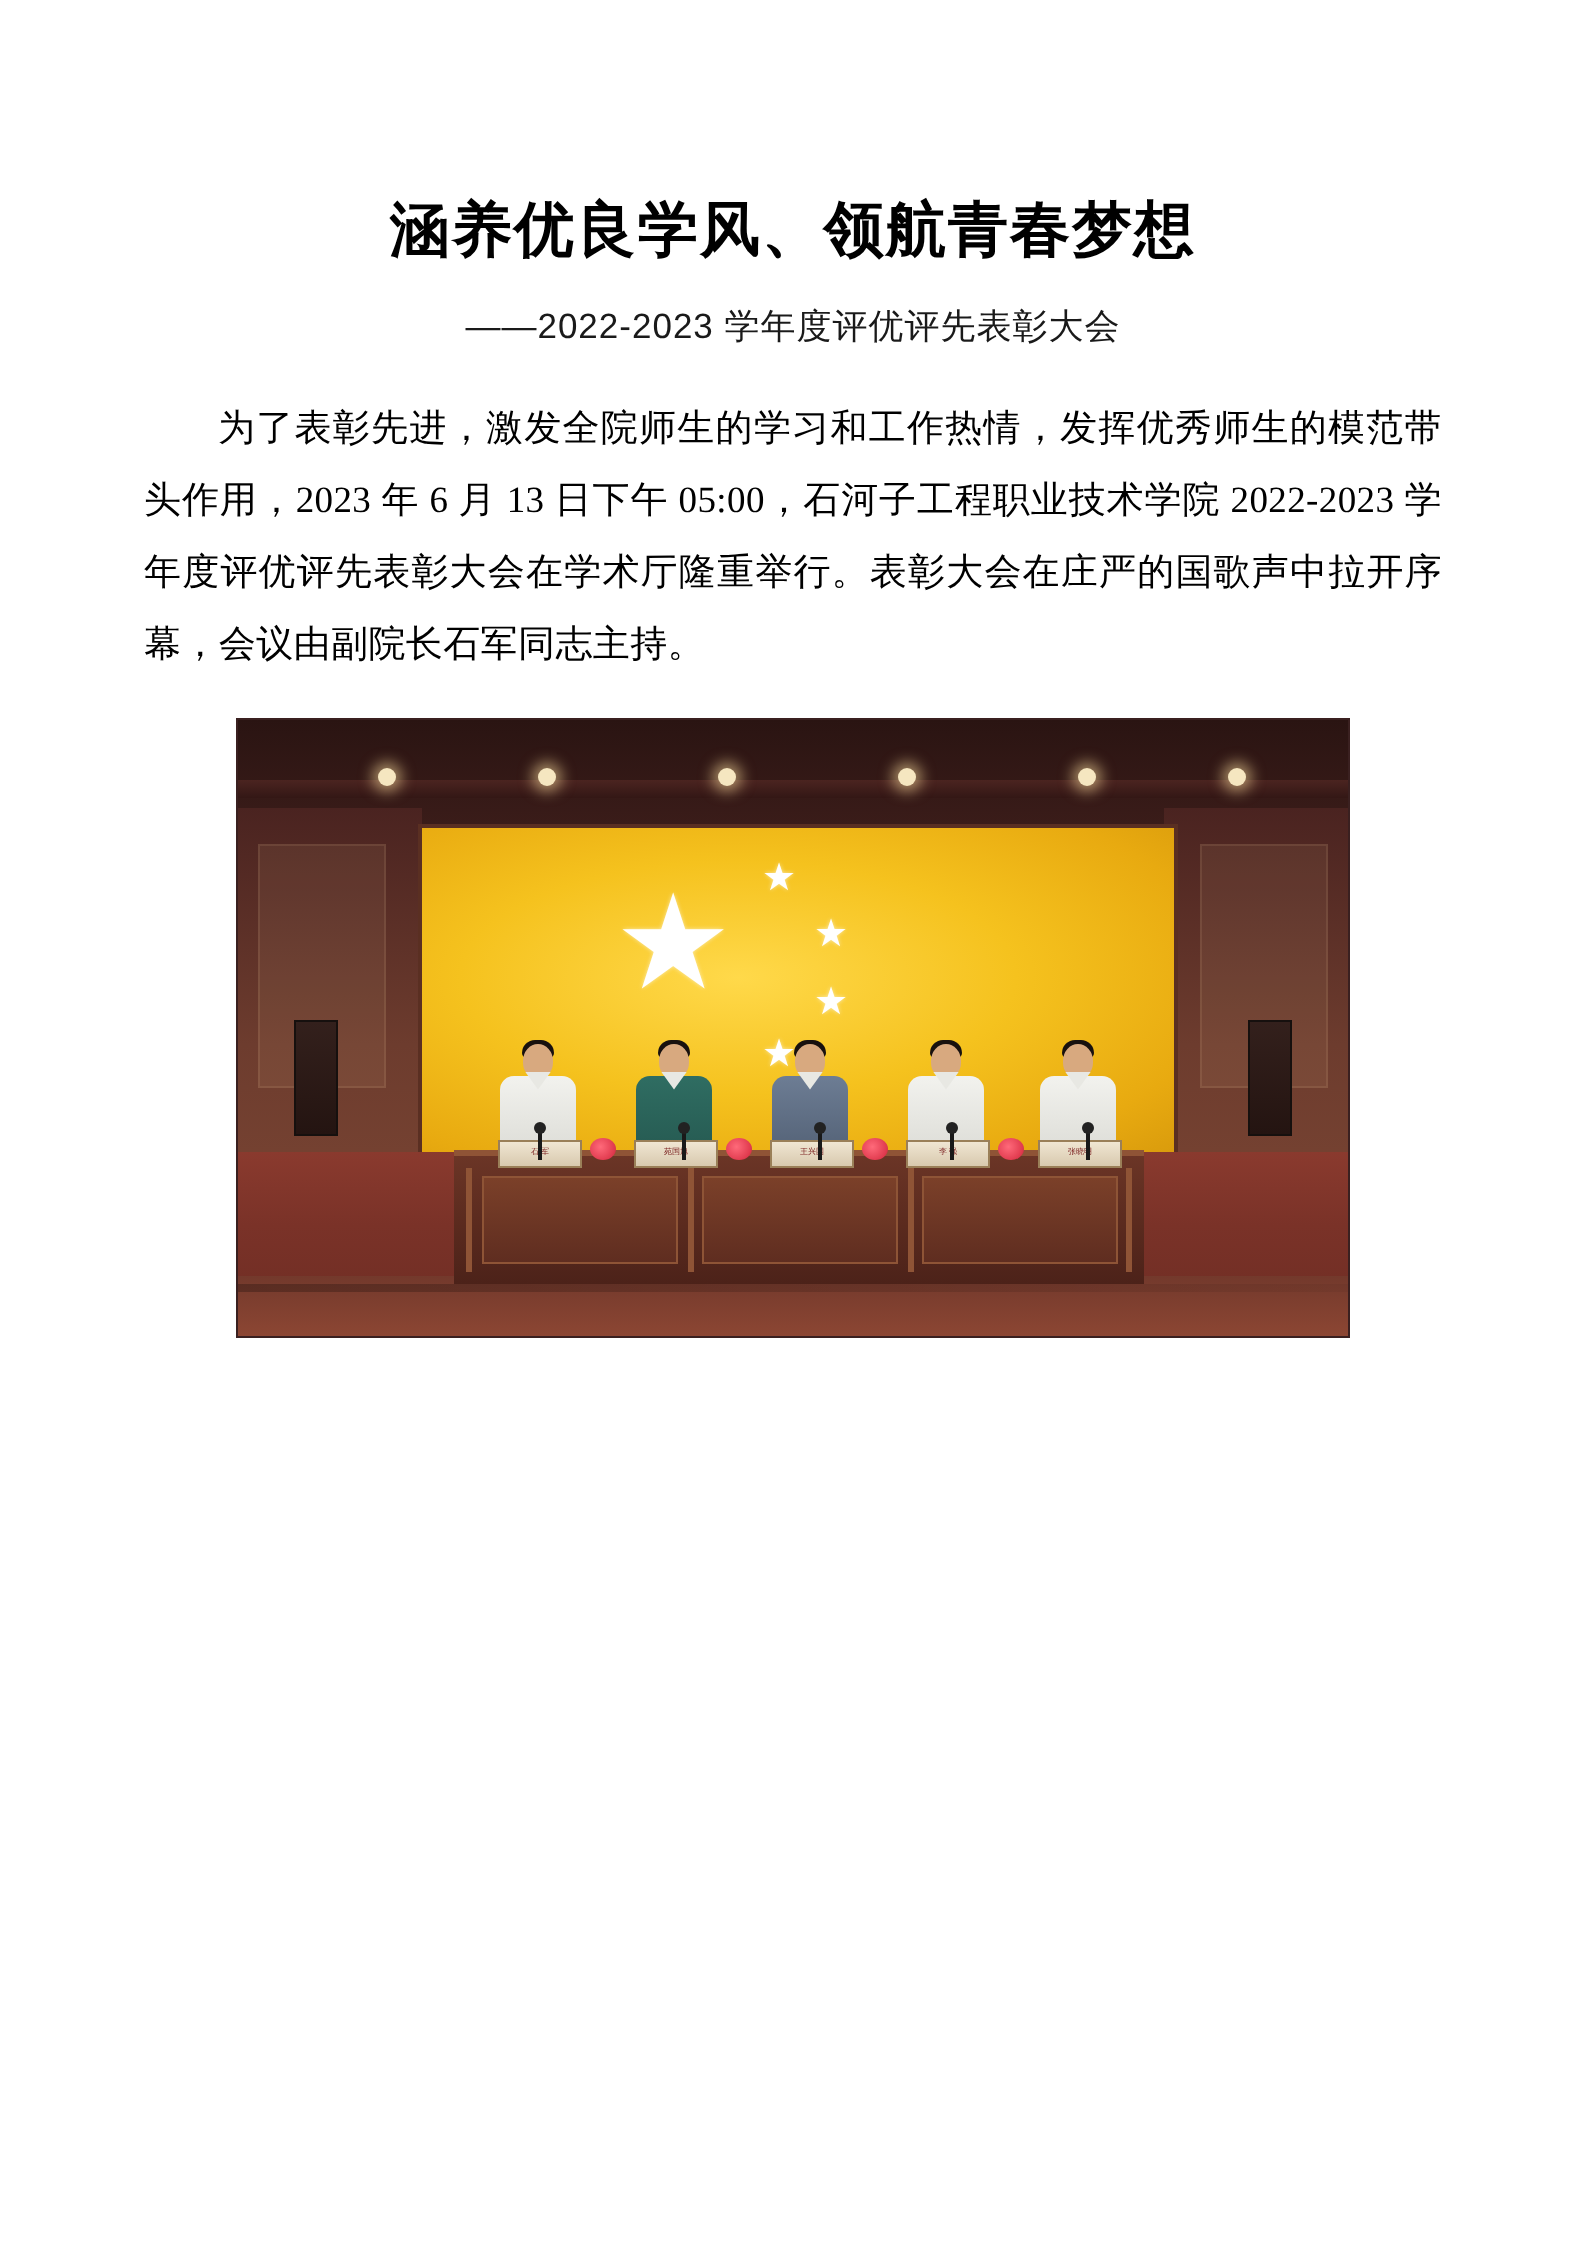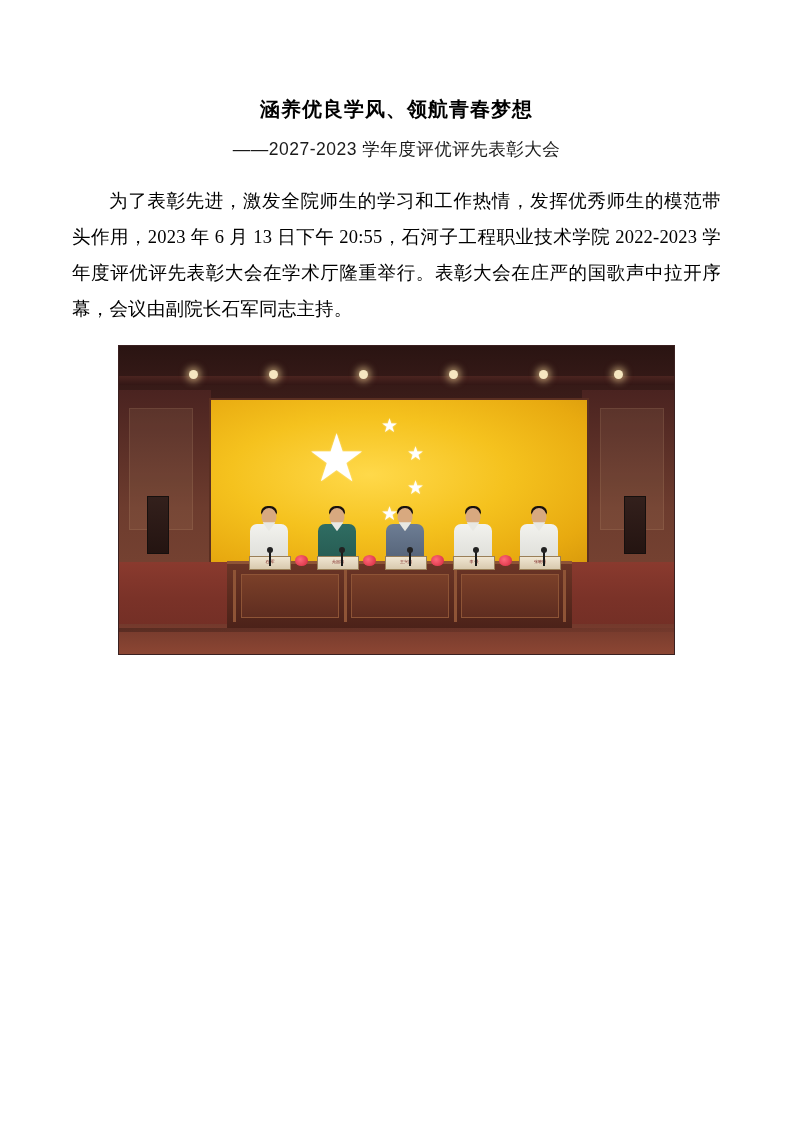--- a/index.html
+++ b/index.html
@@ -17,21 +17,21 @@
   }
   .page {
     width: 793px;
     height: 1122px;
     box-sizing: border-box;
     padding: 78px 72px 0 72px;
     position: relative;
   }
   .doc-title {
     text-align: center;
-    font-size: 20px;
+    font-size: 30px;
     font-weight: bold;
     letter-spacing: 1px;
     line-height: 1.35;
     margin: 18px 0 0 0;
     font-family: "Liberation Serif", "DejaVu Serif", serif;
   }
   .doc-subtitle {
     text-align: center;
     font-size: 17.5px;
     letter-spacing: 0.5px;
@@ -246,23 +246,23 @@
     background: linear-gradient(90deg, rgba(0,0,0,0.25), rgba(0,0,0,0.05));
   }
 </style>
 </head>
 <body>
 
 <div class="page">
 
   <h1 class="doc-title">涵养优良学风、领航青春梦想</h1>
 
-  <div class="doc-subtitle">——2027-2023 学年度评优评先表彰大会</div>
-
-  <p class="body-para">为了表彰先进，激发全院师生的学习和工作热情，发挥优秀师生的模范带头作用，2023 年 6 月 13 日下午 20:55，石河子工程职业技术学院 2022-2023 学年度评优评先表彰大会在学术厅隆重举行。表彰大会在庄严的国歌声中拉开序幕，会议由副院长石军同志主持。</p>
+  <div class="doc-subtitle">——2022-2023 学年度评优评先表彰大会</div>
+
+  <p class="body-para">为了表彰先进，激发全院师生的学习和工作热情，发挥优秀师生的模范带头作用，2023 年 6 月 13 日下午 05:00，石河子工程职业技术学院 2022-2023 学年度评优评先表彰大会在学术厅隆重举行。表彰大会在庄严的国歌声中拉开序幕，会议由副院长石军同志主持。</p>
 
   <div class="figure">
     <div class="photo">
       <div class="hall-bg"></div>
       <div class="ceiling"></div>
       <div class="ceiling-beam"></div>
 
       <div class="spot" style="left:70px"></div>
       <div class="spot" style="left:150px"></div>
       <div class="spot" style="left:240px"></div>

